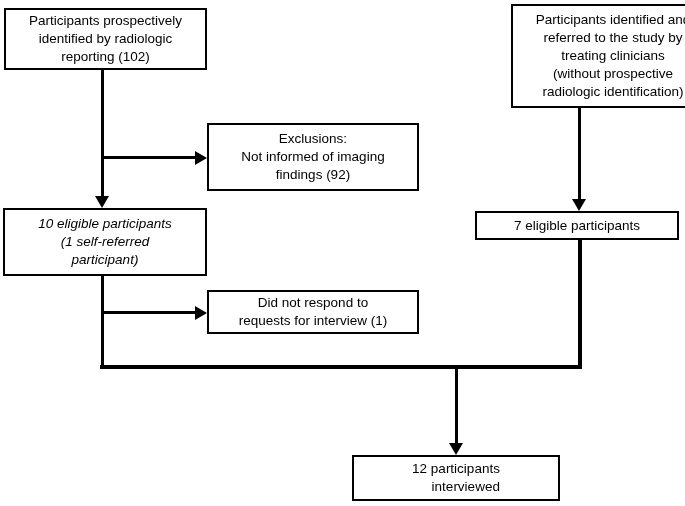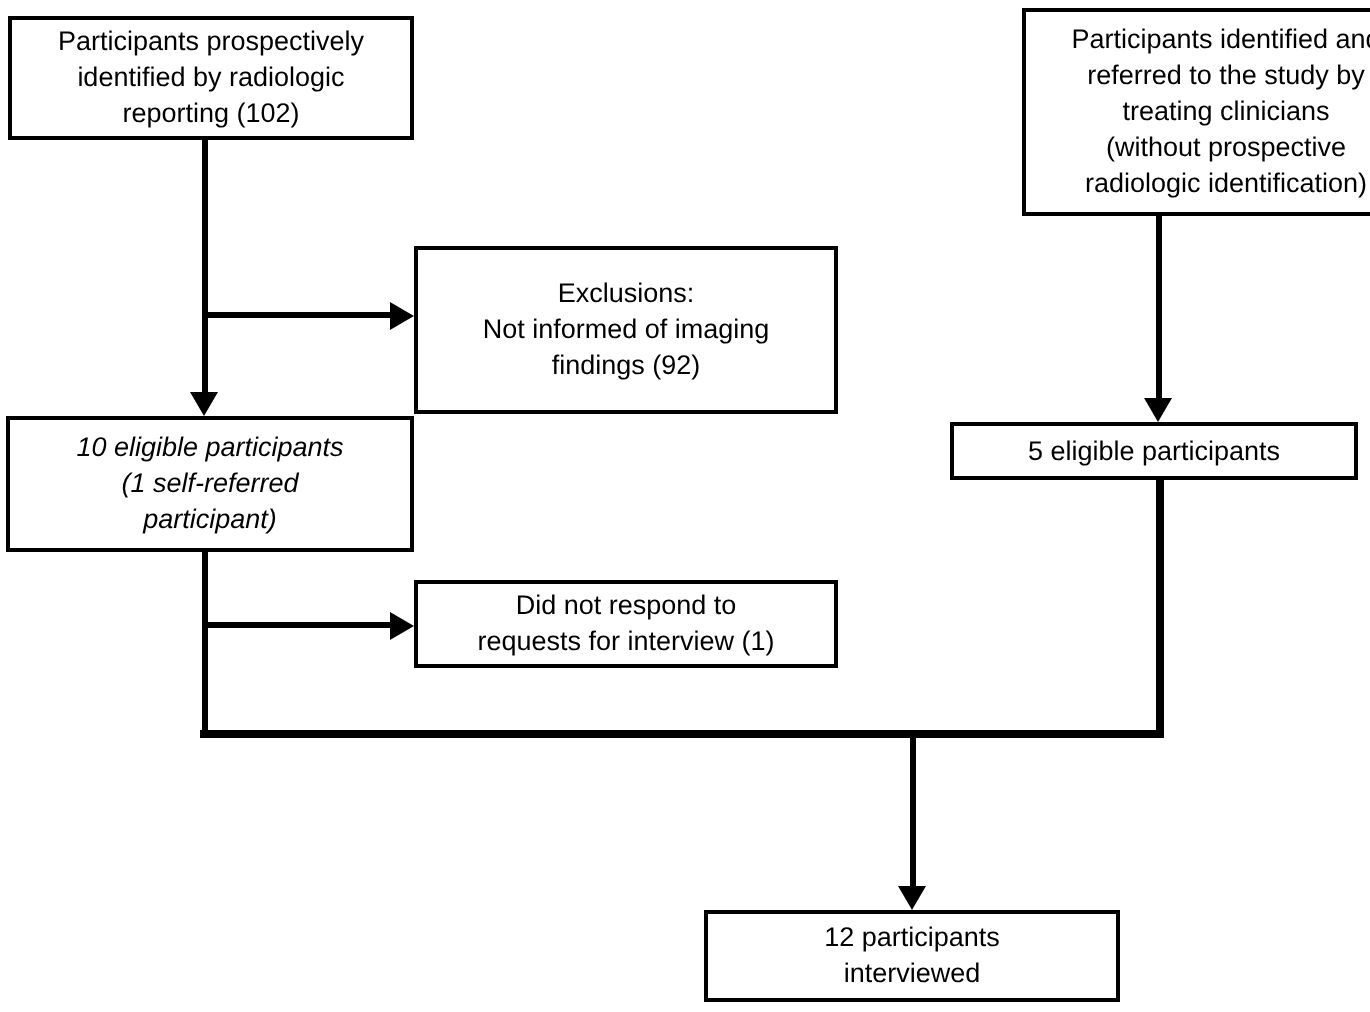--- a/index.html
+++ b/index.html
@@ -28,25 +28,25 @@
     align-items: center;
     justify-content: center;
     text-align: center;
     white-space: pre-line;
     font-size: 13.5px;
     line-height: 1.32;
     padding: 2px 20px;
   }
   .box-a { left: 4px;   top: 8px;   width: 203px; height: 62px; }
   .box-b { left: 475px; top: 4px;   width: 204px; height: 104px; margin-left: 36px; }
-  .box-c { left: 207px; top: 123px; width: 212px; height: 84px; }
+  .box-c { left: 207px; top: 123px; width: 212px; height: 68px; }
   .box-d { left: 3px;   top: 208px; width: 204px; height: 68px; font-style: italic; }
   .box-e { left: 475px; top: 211px; width: 204px; height: 29px; }
   .box-f { left: 207px; top: 290px; width: 212px; height: 44px; }
-  .box-g { left: 352px; top: 455px; width: 208px; height: 46px; }
+  .box-g { left: 352px; top: 455px; width: 208px; height: 46px; text-align: right; }
 
   .line { position: absolute; background: var(--line); }
   .l-a-d     { left: 101px; top: 70px;  width: 3px;   height: 128px; }
   .l-a-c     { left: 101px; top: 156px; width: 95px;  height: 3px; }
   .l-b-e     { left: 578px; top: 108px; width: 3px;   height: 93px; }
   .l-d-merge { left: 101px; top: 276px; width: 3px;   height: 93px; }
   .l-d-f     { left: 101px; top: 311px; width: 95px;  height: 3px; }
   .l-e-merge { left: 578px; top: 240px; width: 4px;   height: 129px; }
   .l-merge   { left: 100px; top: 365px; width: 482px; height: 4px; }
   .l-merge-g { left: 455px; top: 369px; width: 3px;   height: 75px; }
@@ -85,21 +85,21 @@
 radiologic identification)</div>
 
   <div class="box box-c">Exclusions:
 Not informed of imaging
 findings (92)</div>
 
   <div class="box box-d">10 eligible participants
 (1 self-referred
 participant)</div>
 
-  <div class="box box-e">5 eligible participants</div>
+  <div class="box box-e">7 eligible participants</div>
 
   <div class="box box-f">Did not respond to
 requests for interview (1)</div>
 
   <div class="box box-g">12 participants
 interviewed</div>
 
   <div class="line l-a-d"></div>
   <div class="arrow-down ah-a-d"></div>
 

